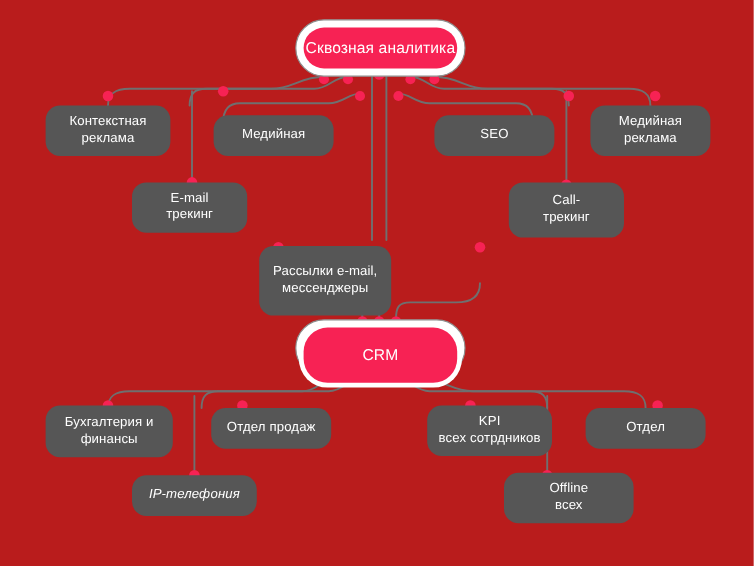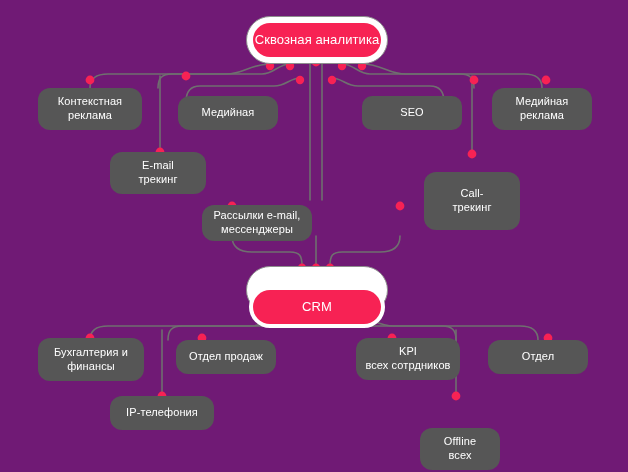--- a/index.html
+++ b/index.html
@@ -1,20 +1,20 @@
 <!DOCTYPE html>
 <html><head>
 <meta charset="utf-8">
 <style>
   html,body{margin:0;padding:0;background:#ffffff;}
   body{
     font-family:"Liberation Sans","DejaVu Sans",sans-serif;
     width:628px;height:472px;overflow:hidden;
   }
-  #canvas{position:relative;width:628px;height:472px;background:#701a75;}
+  #canvas{position:relative;width:628px;height:472px;background:#b91c1c;}
   #wires{position:absolute;left:0;top:0;width:628px;height:472px;}
 
   .node{
     position:absolute;
     box-sizing:border-box;
     display:flex;align-items:center;justify-content:center;
     text-align:center;
     border-radius:12px;
     color:#ffffff;
     line-height:1.25;
@@ -132,55 +132,55 @@
     <span class="lbl">
       <span>Контекстная</span>
       <span>реклама</span>
     </span>
   </div>
 
   <div class="node gray" style="left:178px;top:96px;width:100px;height:34px;">
     <span class="lbl">Медийная</span>
   </div>
 
-  <div class="node gray" style="left:362px;top:96px;width:100px;height:34px;border-radius:10px;">
+  <div class="node gray" style="left:362px;top:96px;width:100px;height:34px;">
     <span class="lbl">SEO</span>
   </div>
 
   <div class="node gray" style="left:492px;top:88px;width:100px;height:42px;">
     <span class="lbl">
       <span>Медийная</span>
       <span>реклама</span>
     </span>
   </div>
 
   <div class="node gray" style="left:110px;top:152px;width:96px;height:42px;">
     <span class="lbl">
       <span>E-mail</span>
       <span>трекинг</span>
     </span>
   </div>
 
-  <div class="node gray" style="left:424px;top:152px;width:96px;height:58px;margin-top:20px;">
+  <div class="node gray" style="left:424px;top:152px;width:96px;height:46px;">
     <span class="lbl">
       <span>Call-</span>
       <span>трекинг</span>
     </span>
   </div>
 
-  <div class="node gray" style="left:202px;top:205px;width:110px;height:36px;">
+  <div class="node gray" style="left:216px;top:205px;width:110px;height:58px;">
     <span class="lbl">
       <span>Рассылки e-mail,</span>
       <span>мессенджеры</span>
     </span>
   </div>
 
 
   <div class="ring" style="left:246px;top:266px;width:142px;height:48px;"></div>
-  <div class="node pink" style="left:253px;top:290px;width:128px;height:34px;">
+  <div class="node pink" style="left:253px;top:273px;width:128px;height:46px;">
     <span class="lbl">CRM</span>
   </div>
 
   <div class="node gray" style="left:38px;top:338px;width:106px;height:43px;">
     <span class="lbl">
       <span>Бухгалтерия и</span>
       <span>финансы</span>
     </span>
   </div>
 
@@ -192,24 +192,24 @@
     <span class="lbl">
       <span>KPI</span>
       <span>всех сотрдников</span>
     </span>
   </div>
 
   <div class="node gray" style="left:488px;top:340px;width:100px;height:34px;">
     <span class="lbl">Отдел</span>
   </div>
 
-  <div class="node gray" style="left:110px;top:396px;width:104px;height:34px;">
+  <div class="node gray" style="left:110px;top:396px;width:104px;height:34px;font-style:italic;">
     <span class="lbl">IP-телефония</span>
   </div>
 
-  <div class="node gray" style="left:420px;top:394px;width:80px;height:42px;margin-top:34px;">
+  <div class="node gray" style="left:420px;top:394px;width:108px;height:42px;">
     <span class="lbl">
       <span>Offline</span>
       <span>всех</span>
     </span>
   </div>
 
 </div>
 
 </body></html>

